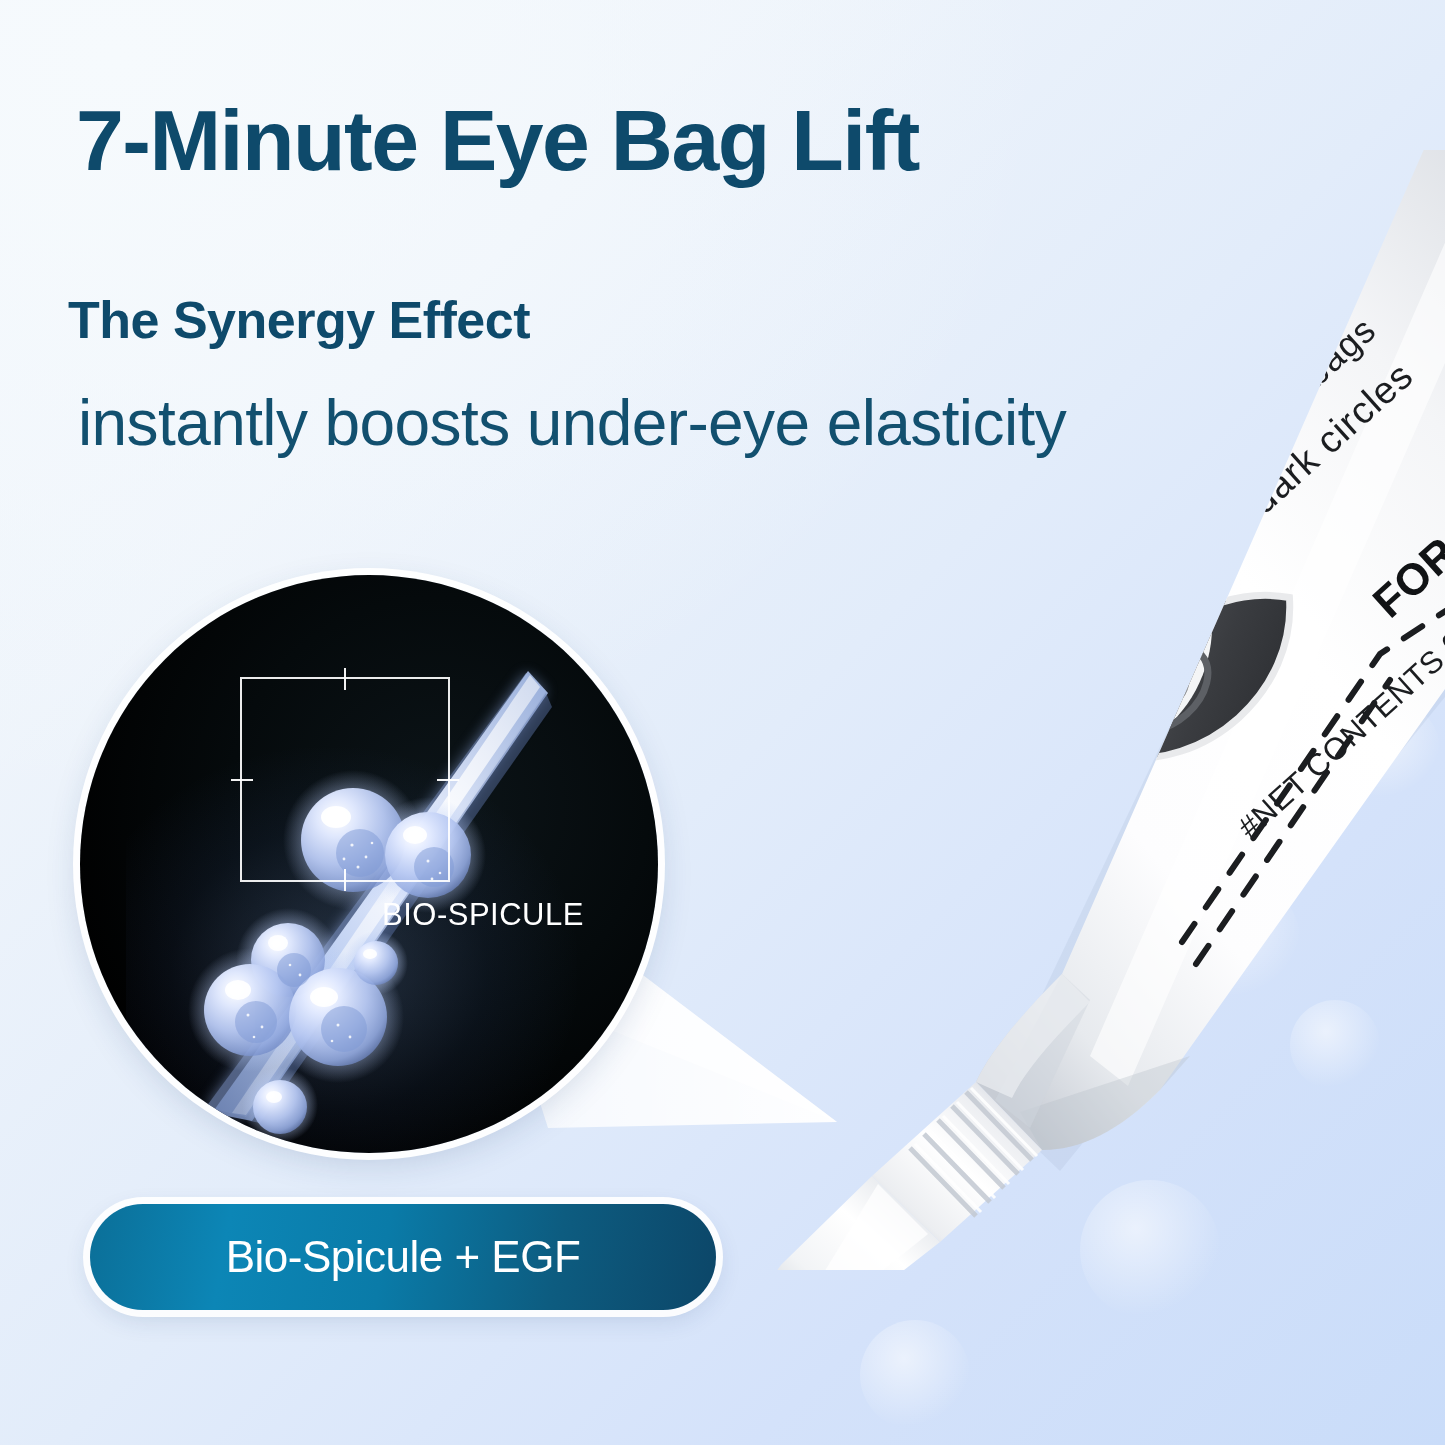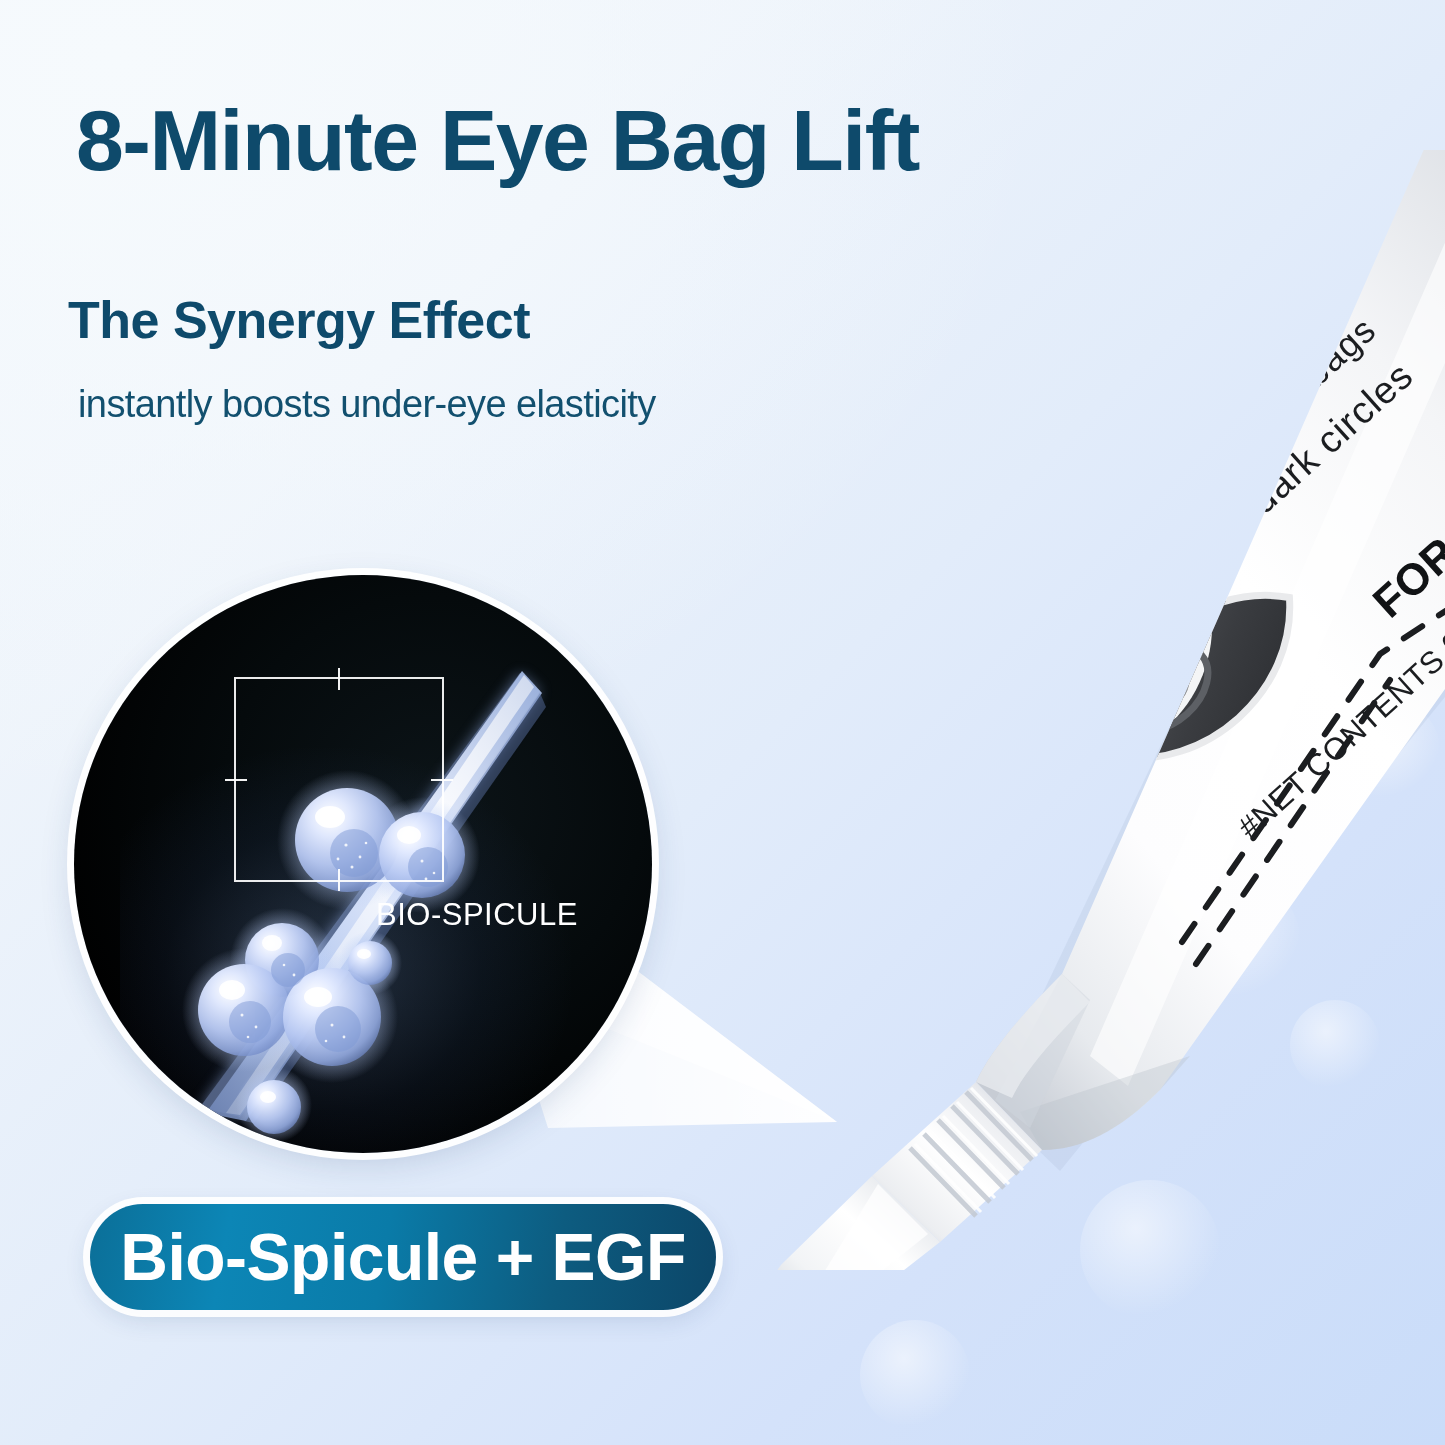--- a/index.html
+++ b/index.html
@@ -47,40 +47,40 @@
     font-weight: 700;
     letter-spacing: -.5px;
     color: #0e4a6b;
     line-height: 1.1;
   }
   #body-copy {
     position: absolute;
     left: 78px;
     top: 378px;
     width: 1020px;
-    font-size: 38px;
+    font-size: 64px;
     font-weight: 400;
     letter-spacing: -.6px;
     color: #12506f;
     line-height: 1.42;
   }
   #body-copy .line { display: block; }
 
   
   #callout-cone {
     position: absolute;
     left: 0; top: 0;
     width: 1445px; height: 1445px;
     pointer-events: none;
   }
 
   
   #macro-circle {
     position: absolute;
-    left: 74px;
+    left: 80px;
     top: 575px;
     width: 578px;
     height: 578px;
     border-radius: 50%;
     overflow: hidden;
     background: radial-gradient(circle at 62% 40%, #0c1418 0%, #050a0c 42%, #000000 78%);
     box-shadow: 0 0 0 7px rgba(255,255,255,.96), 0 10px 34px rgba(30,60,110,.18);
   }
   #macro-circle .glow-haze {
     position: absolute;
@@ -138,22 +138,22 @@
     height: 106px;
     border-radius: 53px;
     background: linear-gradient(100deg, #0b6f98 0%, #0c86b6 22%, #0a7ba8 47%, #0d5c80 74%, #0c4668 100%);
     box-shadow: 0 0 0 7px rgba(255,255,255,.92), 0 8px 26px rgba(25,60,110,.16);
     display: flex;
     align-items: center;
     justify-content: center;
   }
   #ingredient-pill-label {
     color: #ffffff;
-    font-size: 66px;
-    font-weight: 700;
+    font-size: 44px;
+    font-weight: 400;
     letter-spacing: -.5px;
     white-space: nowrap;
   }
 
   
   #product-tube {
     position: absolute;
     left: 690px;
     top: 150px;
     width: 900px;
@@ -172,21 +172,21 @@
 <body>
 
 <div id="stage">
 
   <div class="bokeh" style="left:1180px;top:880px;width:120px;height:120px;"></div>
   <div class="bokeh" style="left:1290px;top:1000px;width:90px;height:90px;"></div>
   <div class="bokeh" style="left:1080px;top:1180px;width:140px;height:140px;"></div>
   <div class="bokeh" style="left:860px;top:1320px;width:110px;height:110px;"></div>
   <div class="bokeh" style="left:1340px;top:700px;width:100px;height:100px;"></div>
 
-  <div id="headline">8-Minute Eye Bag Lift</div>
+  <div id="headline">7-Minute Eye Bag Lift</div>
 
   <div id="subhead">The Synergy Effect</div>
 
   <div id="body-copy">
     <span class="line">instantly boosts under-eye elasticity</span>
   </div>
 
   <svg id="callout-cone" viewBox="0 0 1445 1445">
     <defs>
       <linearGradient id="coneGrad" x1="1" y1="0" x2="0" y2="0">

